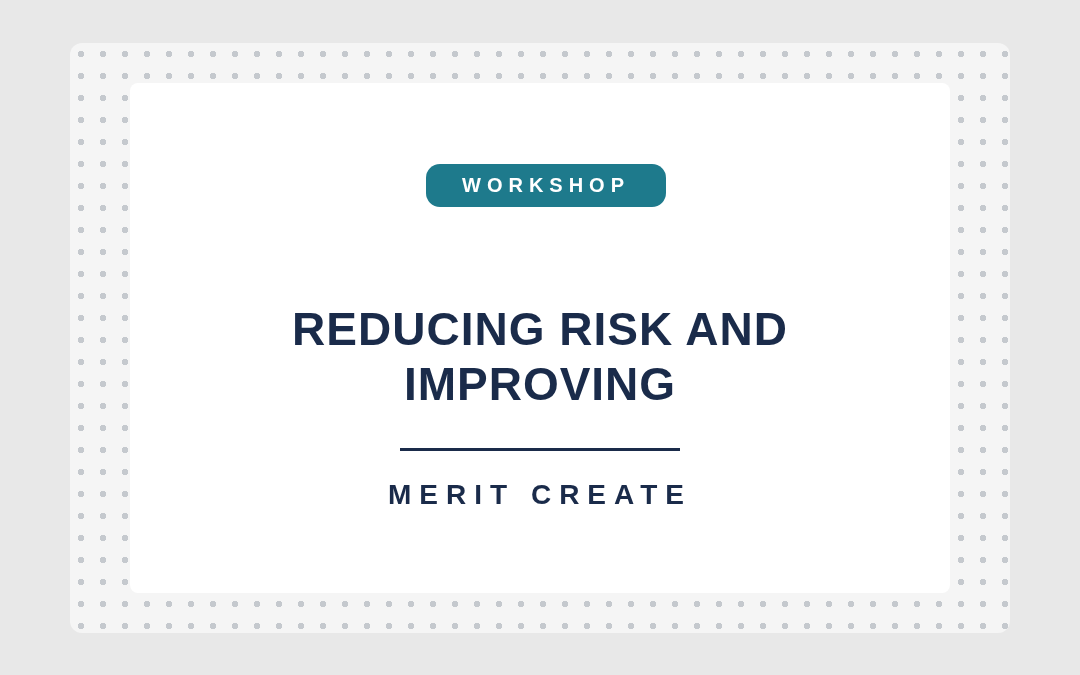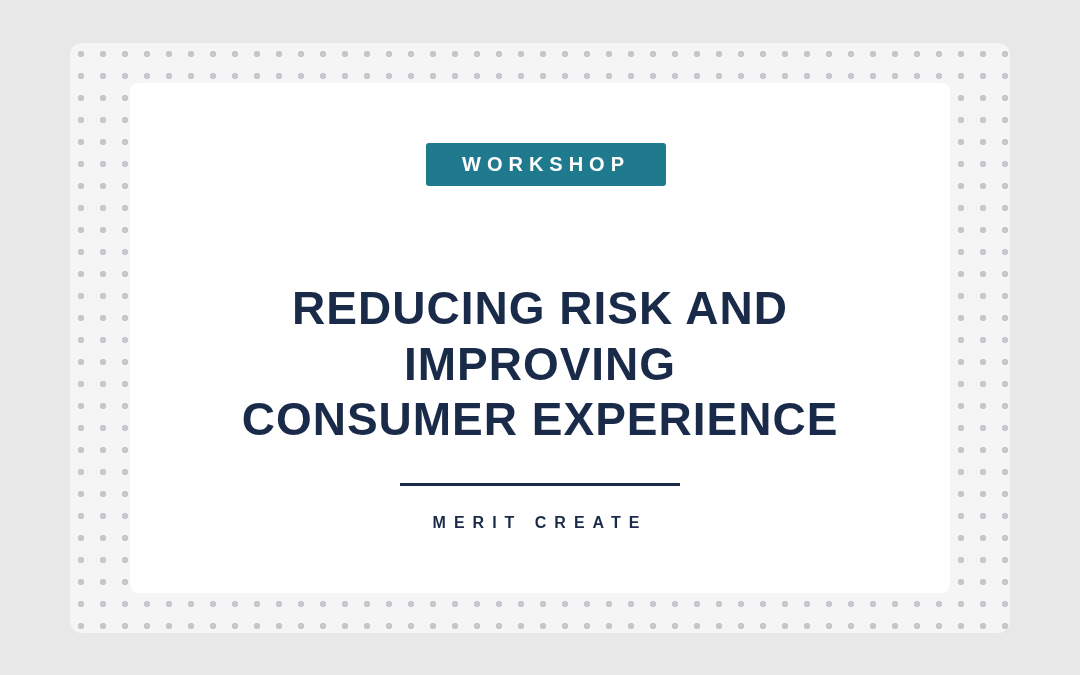--- a/index.html
+++ b/index.html
@@ -57,21 +57,21 @@
       padding: 40px 60px;
     }
 
     .workshop-badge {
       background-color: #1e7a8c;
       color: #ffffff;
       font-size: 20px;
       font-weight: 700;
       letter-spacing: 6px;
       padding: 10px 36px;
-      border-radius: 3px;
+      border-radius: 14px;
       text-transform: uppercase;
       margin-bottom: 40px;
       margin-left: 12px;
     }
 
     .main-title {
       color: #1a2b4a;
       font-size: 46px;
       font-weight: 900;
       text-align: center;
@@ -83,38 +83,37 @@
 
     .divider {
       width: 280px;
       height: 3px;
       background-color: #1a2b4a;
       margin-bottom: 28px;
     }
 
     .brand-name {
       color: #1a2b4a;
-      font-size: 16px;
+      font-size: 28px;
       font-weight: 700;
       letter-spacing: 8px;
       text-transform: uppercase;
     }
   </style>
 </head>
 <body>
 
 <div class="card-outer">
   <div class="card-inner">
 
     <div class="workshop-badge">WORKSHOP</div>
 
     <div class="main-title">
       <br>
       <span>REDUCING RISK AND IMPROVING</span><br>
-      <span>CONSUMER EXPERIENCE</span>
     </div>
 
     <div class="divider"></div>
 
     <div class="brand-name">MERIT CREATE</div>
 
   </div>
 </div>
 
 </body></html>

